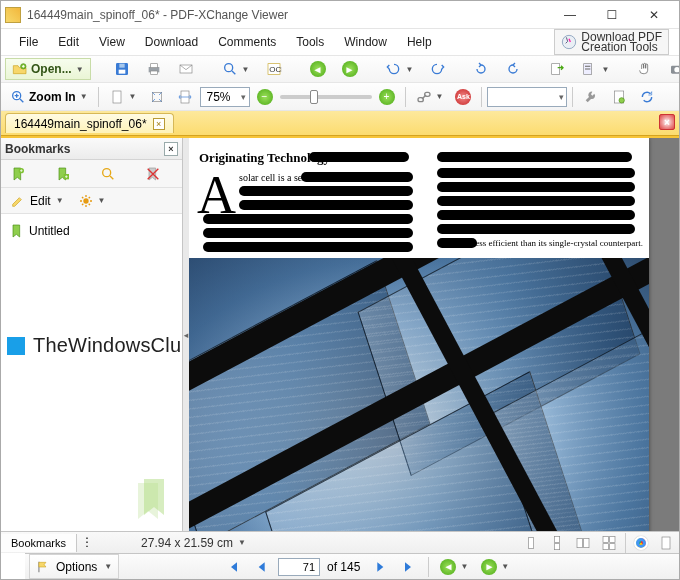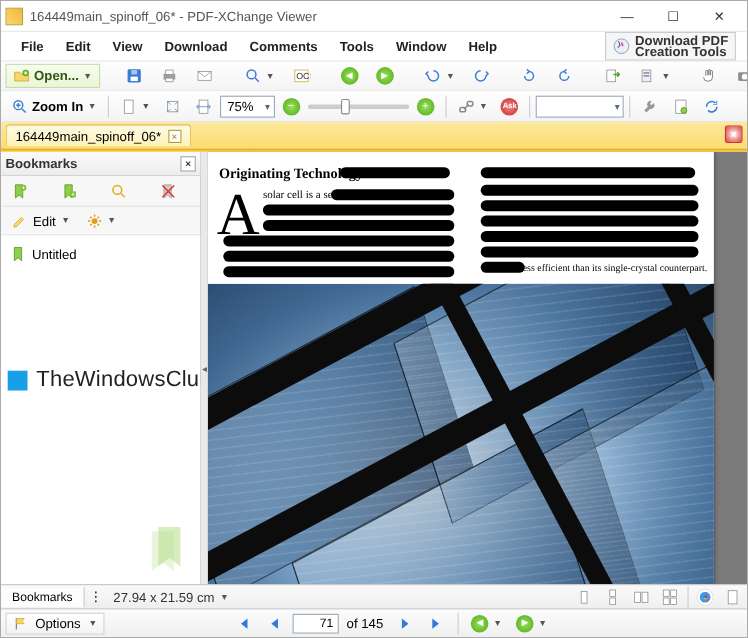--- a/index.html
+++ b/index.html
@@ -2,21 +2,21 @@
 <html><head>
 <meta charset="utf-8">
 <style>
   * { box-sizing: border-box; margin: 0; padding: 0; font-family: "Segoe UI", Tahoma, sans-serif; font-size: 12px; }
   body { background: #fff; width: 680px; height: 580px; overflow: hidden; display: flex; flex-direction: column; border: 1px solid #aaa; }
   .titlebar { height: 28px; display: flex; align-items: center; padding: 0 4px; background: #fff; border-bottom: 1px solid #e5e5e5; }
   .titlebar .appicon { width: 16px; height: 16px; background: linear-gradient(45deg,#f7d96b,#f2b73c); margin-right: 6px; border:1px solid #bfa040;}
   .titlebar .title { flex: 1; color: #555; font-size: 12px; }
   .winbtns { display: flex; gap: 0; }
   .winbtn { width: 42px; height: 26px; display: flex; align-items: center; justify-content: center; color: #333; }
-  .menubar { height: 26px; display:flex; align-items:center; padding: 0 10px; gap: 4px; background:#fff;font-weight:bold;}
+  .menubar { height: 26px; display:flex; align-items:center; padding: 0 10px; gap: 4px; background:#fff;}
   .menubar .mi { padding: 4px 8px; color:#222; cursor: default;}
   .menubar .dlpad { margin-left:auto; display:flex; align-items:center; gap:4px; font-size:10px; line-height:10px; color:#333; padding:2px 6px; border:1px solid #ccc; background:#f6f6f6;}
   .dlpad svg { width:18px; height:18px;}
   .toolbar { height: 28px; display:flex; align-items:center; padding: 0 4px; gap: 6px; border-top:1px solid #e6e6e6; border-bottom:1px solid #e6e6e6; background: linear-gradient(#fefefe,#f4f4f4); }
   .toolbar2 { height: 28px; display:flex; align-items:center; padding: 0 4px; gap: 2px; border-bottom:1px solid #e6e6e6; background: linear-gradient(#fefefe,#f4f4f4); }
   .tbtn { display:flex; align-items:center; padding: 2px 4px; border:1px solid transparent; gap:3px; cursor:pointer; height:22px;}
   .tbtn.open { border:1px solid #c8dca8; background:linear-gradient(#f7fdee,#eaf5d5); padding:2px 6px;}
   .sep { width:1px; height:20px; background:#ccc; margin:0 3px;}
   .zoomsel { border:1px solid #9ab; background:#fff; height:20px; display:flex; align-items:center; padding: 0 14px 0 6px; position:relative; min-width:50px;}
   .zoomsel::after { content:"▾"; position:absolute; right:3px; font-size:9px; color:#666;}
@@ -54,22 +54,22 @@
       radial-gradient(ellipse at 45% 60%, #ffffff 0%, #cfe3f2 20%, #8fb6da 45%, #517da8 70%, #2d4b6d 100%);
   }
   .photo .bar { position:absolute; background:#0c0c0c; transform-origin:left top;}
   .photo .pane { position:absolute; background:
        repeating-linear-gradient(20deg, rgba(255,255,255,0.15) 0 1px, transparent 1px 8px),
        linear-gradient(120deg, rgba(255,255,255,0.2), rgba(70,110,150,0.55), rgba(30,60,95,0.8));
        border:1px solid rgba(0,0,0,0.6);
   }
   .statusbar { height: 22px; display:flex; align-items:center; border-top:1px solid #c5c5c5; background: linear-gradient(#f9f9f9,#efefef);}
   .sb-tab { padding:3px 10px; border-right:1px solid #c8c8c8; background:#fdfdfd; font-size:11px;}
-  .statusbar .dims { padding: 0 6px; display:flex; align-items:center; gap:4px; font-size:11px; color:#333;}
-  .navbar { height: 26px; display:flex; align-items:center; border-top:1px solid #c5c5c5; background: linear-gradient(#fcfcfc,#f0f0f0); gap:4px; padding: 0 4px;}
+  .statusbar .dims { margin-left:38px; padding: 0 6px; display:flex; align-items:center; gap:4px; font-size:11px; color:#333;}
+  .navbar { height: 26px; display:flex; border-top:1px solid #c5c5c5; background: linear-gradient(#fcfcfc,#f0f0f0); gap:4px; padding: 0 4px; margin-left: 24px;}
   .navbar .opts { display:flex; align-items:center; gap:6px; padding:2px 6px; border:1px solid #d4d4d4; background:linear-gradient(#fff,#f3f3f3);}
   .navbar .navgroup { margin-left:auto; margin-right:auto; display:flex; align-items:center; gap:3px;}
   .pginput { width:42px; height:18px; border:1px solid #9ab; background:#fff; text-align:right; padding:0 4px; font-size:11px;}
   .circ { width:16px;height:16px;border-radius:50%; display:inline-flex;align-items:center;justify-content:center; font-size:10px;color:#fff;}
   .circ.green{background:radial-gradient(#9be05a,#4aa814);}
   .circ.red{background:radial-gradient(#f28a8a,#c62222);}
   svg.ico{width:16px;height:16px;display:block;}
   .flag{width:14px;height:14px;}
   .chromeicon{width:14px;height:14px;border-radius:50%;background:conic-gradient(#e33 0 120deg,#fb0 120deg 240deg,#2a8 240deg 360deg);border:2px solid #fff; box-shadow:inset 0 0 0 3px #4496f4, 0 0 1px #888;}
 </style>

